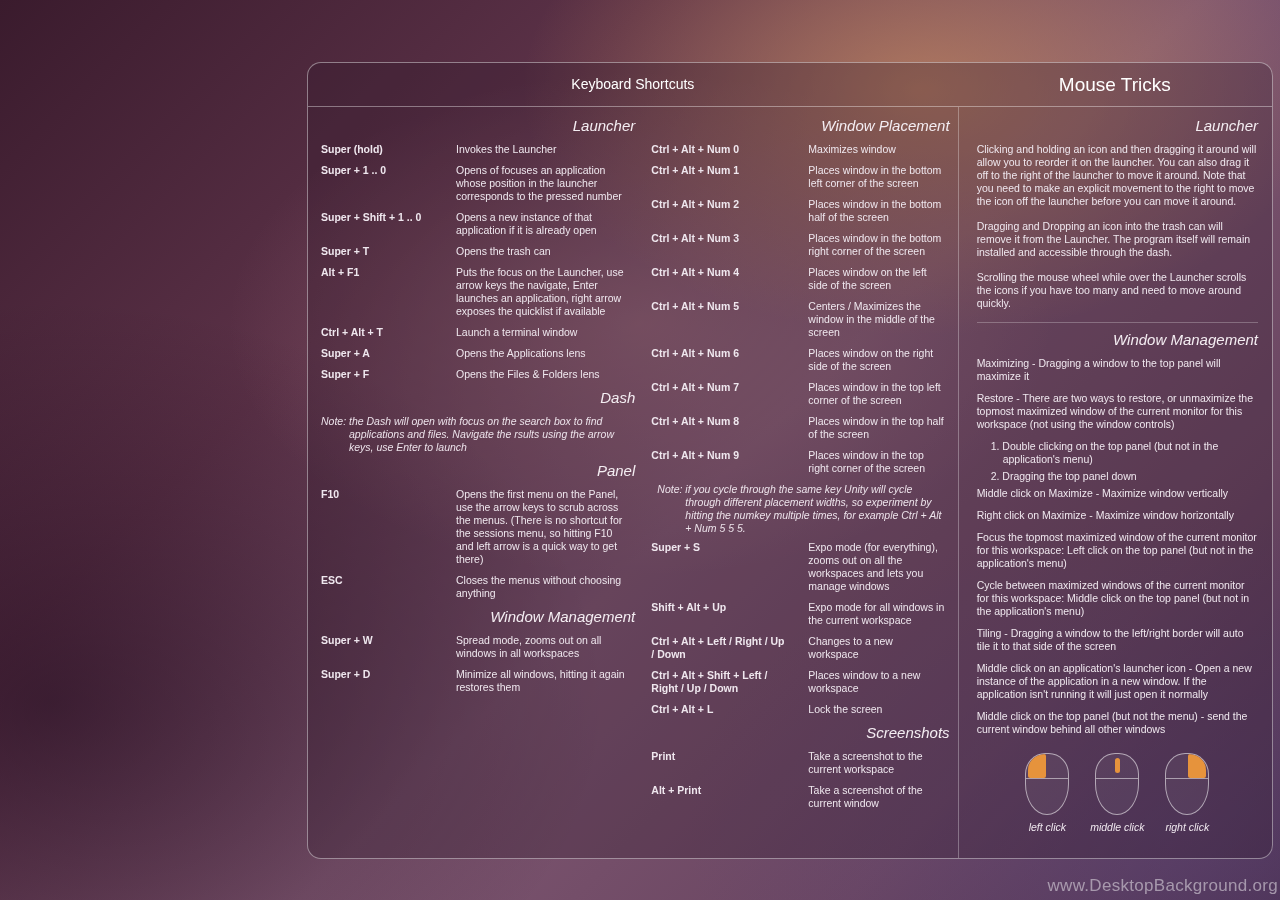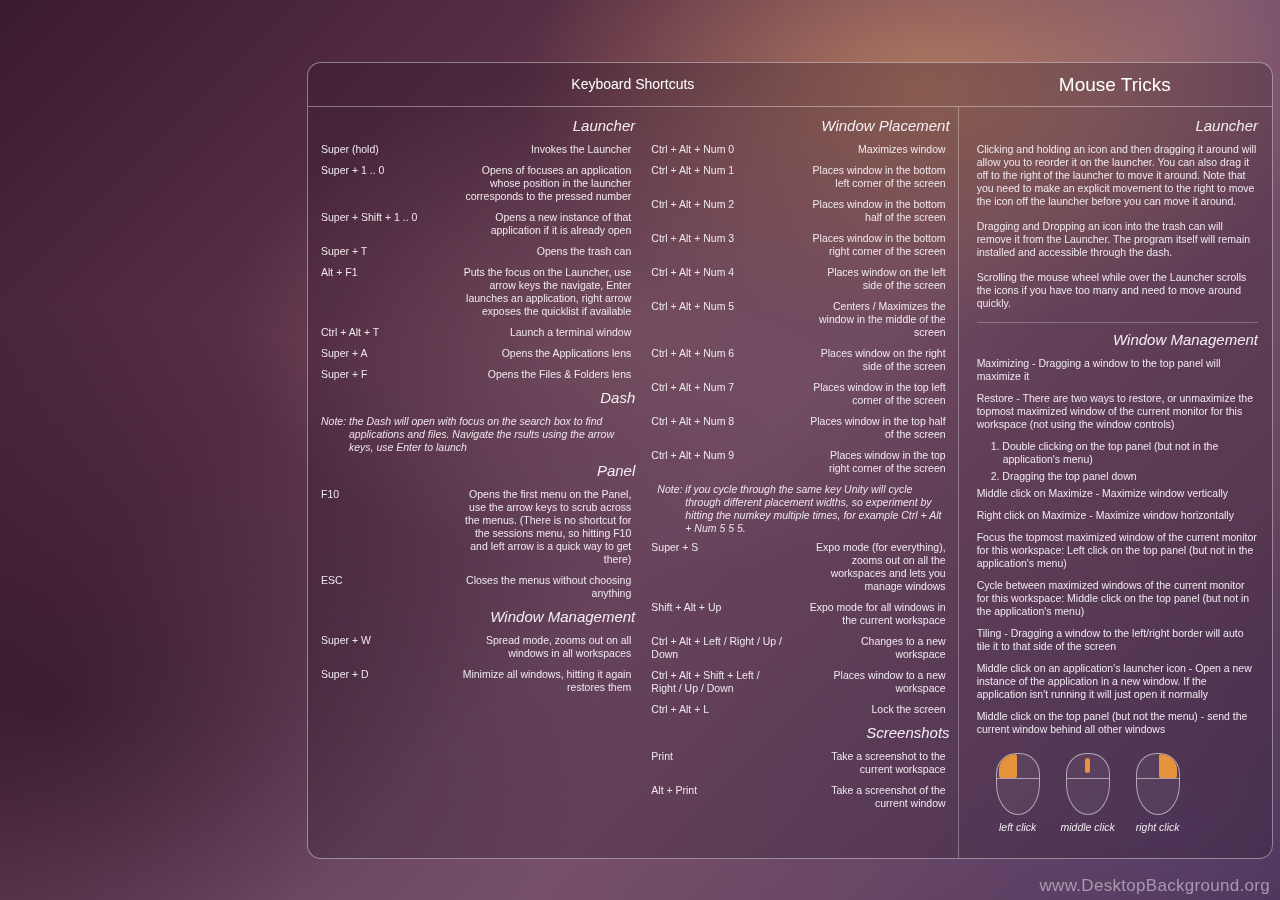--- a/index.html
+++ b/index.html
@@ -22,45 +22,45 @@
   }
   .hdr{display:flex;height:43px;flex:0 0 43px;border-bottom:1px solid rgba(255,255,255,.38);}
   .hdr .kb-title{width:651px;text-align:center;line-height:43px;font-size:14px;color:#fff;}
   .hdr .ms-title{width:315px;text-align:center;line-height:43px;font-size:19px;color:#fff;}
   .content{display:flex;flex:1;}
   .col1{width:338px;box-sizing:border-box;padding:2px 10px 0 13px;}
   .col2{width:313px;box-sizing:border-box;padding:2px 8px 0 6px;}
   .col3{width:315px;box-sizing:border-box;padding:2px 14px 0 18px;border-left:1px solid rgba(255,255,255,.30);}
   .sec-h{font-size:15px;font-style:italic;font-weight:normal;text-align:right;margin:8px 0 9px;color:#f4edf2;}
   .row{display:flex;margin-bottom:8px;font-size:10.5px;line-height:13px;}
-  .key{width:113px;flex:0 0 113px;padding-right:22px;}
+  .key{width:113px;flex:0 0 113px;padding-right:22px;font-weight:bold;}
   .col2 .key{width:135px;flex:0 0 135px;}
-  .desc{flex:1;padding-right:4px;text-align:right;}
+  .desc{flex:1;padding-right:4px;}
   .note{font-size:10.5px;line-height:13px;font-style:italic;margin:2px 0 6px;padding-left:28px;text-indent:-28px;color:#ece2ea;}
   .col2 .note{padding-left:34px;text-indent:-28px;}
   .mpara{font-size:10.5px;line-height:13px;margin:0 0 12px;}
   .mblock{font-size:10.5px;line-height:13px;margin:0 0 9px;}
   .mblock.oli{padding-left:26px;text-indent:-12px;margin-bottom:4px;}
   .ms-divider{border:none;border-top:1px solid rgba(255,255,255,.25);margin:6px 0 0;}
-  .mice{display:flex;justify-content:flex-start;padding:8px 6px 0;}
+  .mice{display:flex;justify-content:center;padding:8px 6px 0;}
   .mouse-wrap{display:flex;flex-direction:column;align-items:center;width:70px;}
   .mouse{
     position:relative;width:44px;height:62px;box-sizing:border-box;
     border:1px solid rgba(255,255,255,.55);
     border-radius:46% 46% 50% 50% / 34% 34% 50% 50%;
     background:rgba(255,255,255,.05);overflow:hidden;
   }
   .mouse::after{content:'';position:absolute;left:0;right:0;top:24px;border-top:1px solid rgba(255,255,255,.5);}
   .mouse::before{content:'';position:absolute;background:#e6933c;}
   .mouse.left::before{top:0;left:2px;width:18px;height:24px;border-radius:16px 2px 2px 2px;}
   .mouse.right::before{top:0;right:2px;width:18px;height:24px;border-radius:2px 16px 2px 2px;}
   .mouse.middle::before{top:4px;left:50%;margin-left:-2.5px;width:5px;height:15px;border-radius:3px;}
   .mouse-label{font-size:10.5px;font-style:italic;margin-top:6px;text-align:center;}
   .watermark{
-    position:absolute;right:10px;bottom:4px;font-size:17px;
+    position:absolute;right:2px;bottom:4px;font-size:17px;
     color:rgba(215,208,218,.62);letter-spacing:.3px;
   }
 </style>
 </head>
 <body>
 
 <div class="screen">
   <div class="panel">
 
     <div class="hdr">

